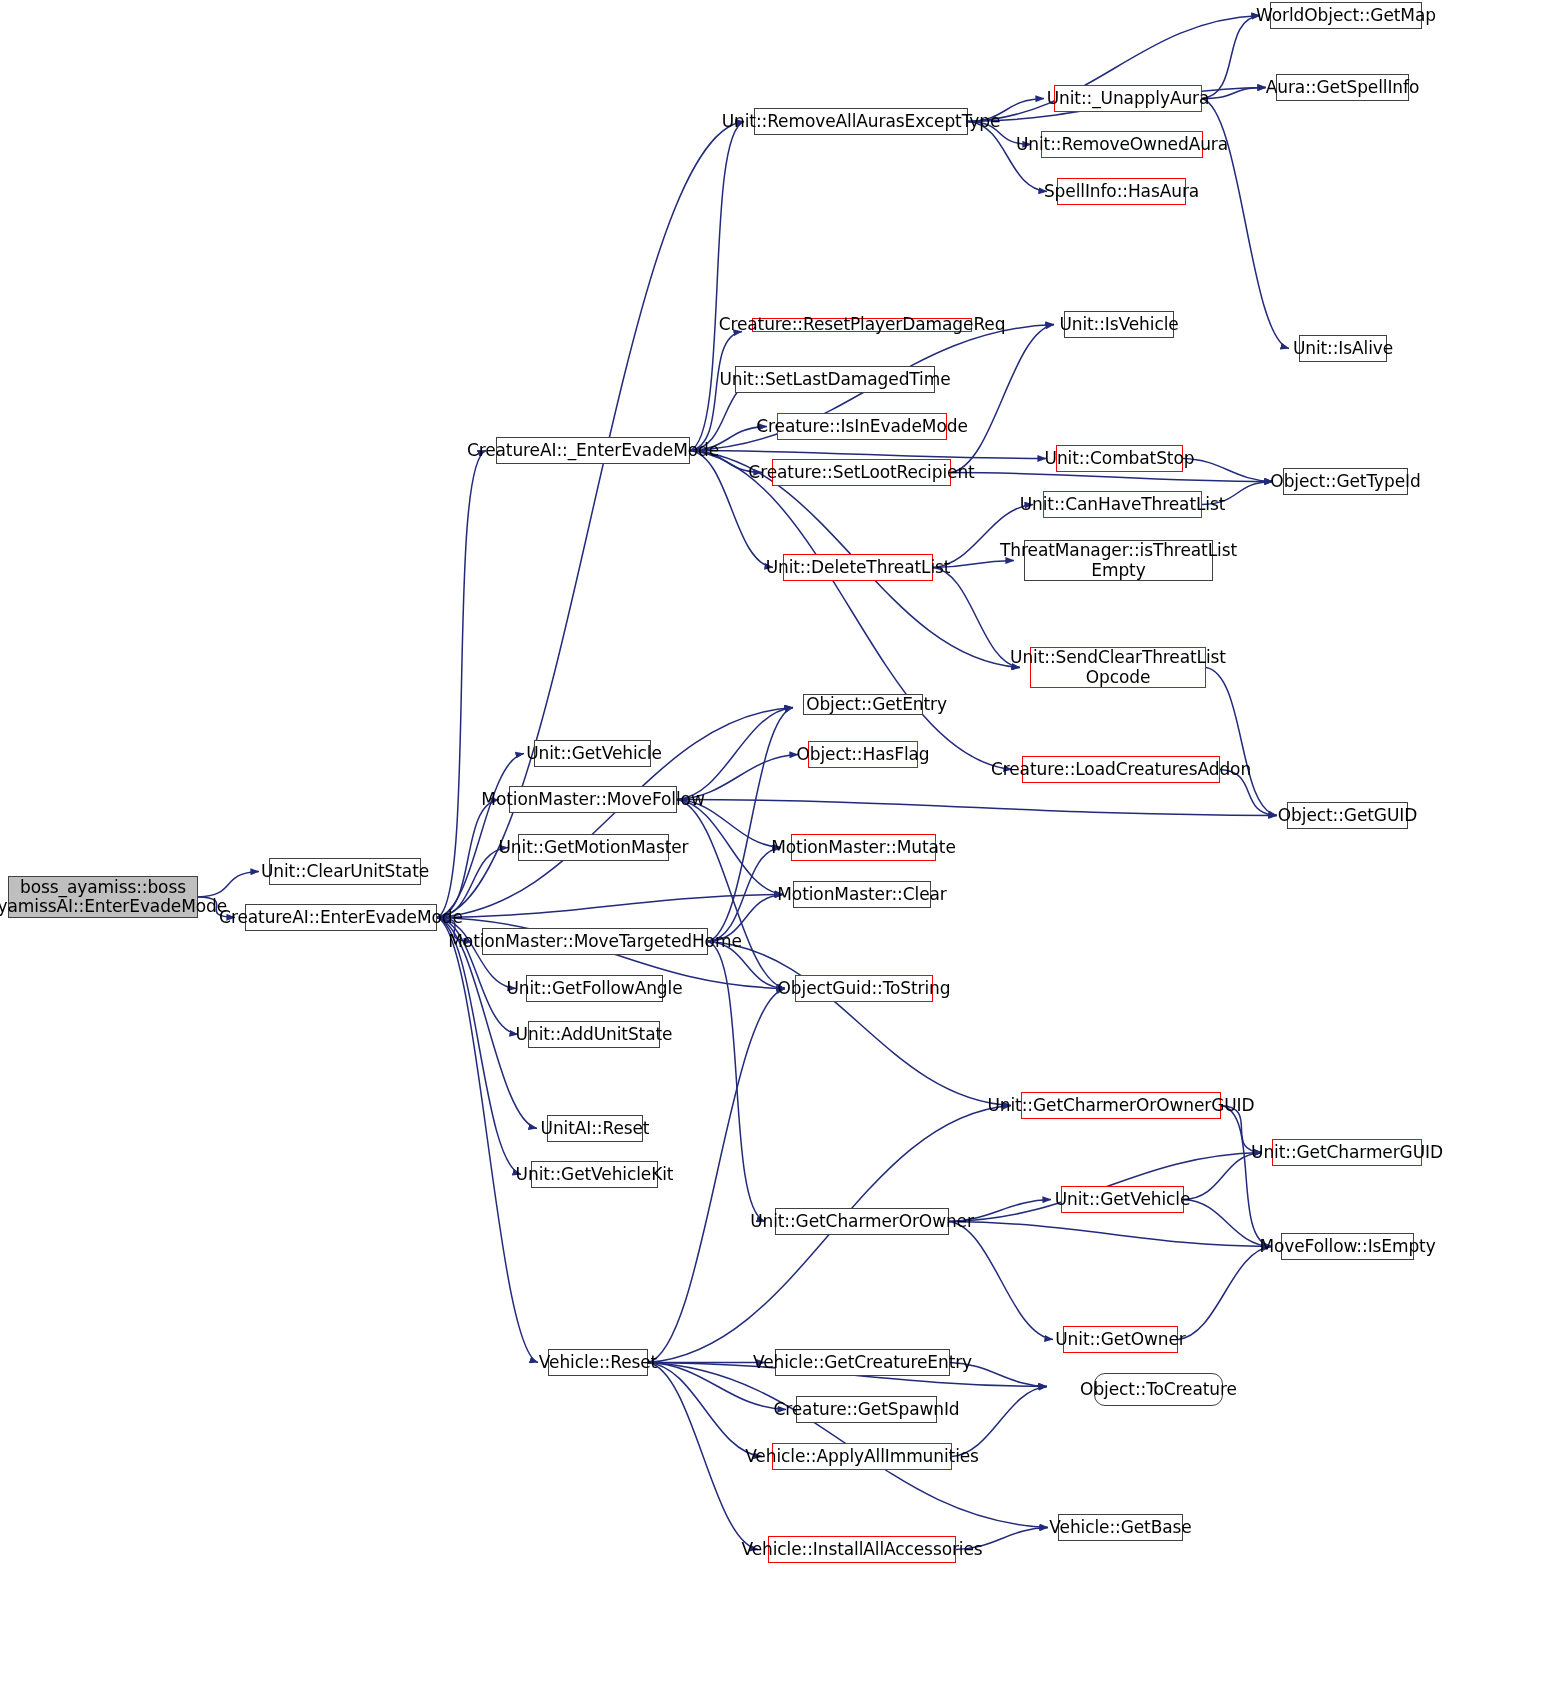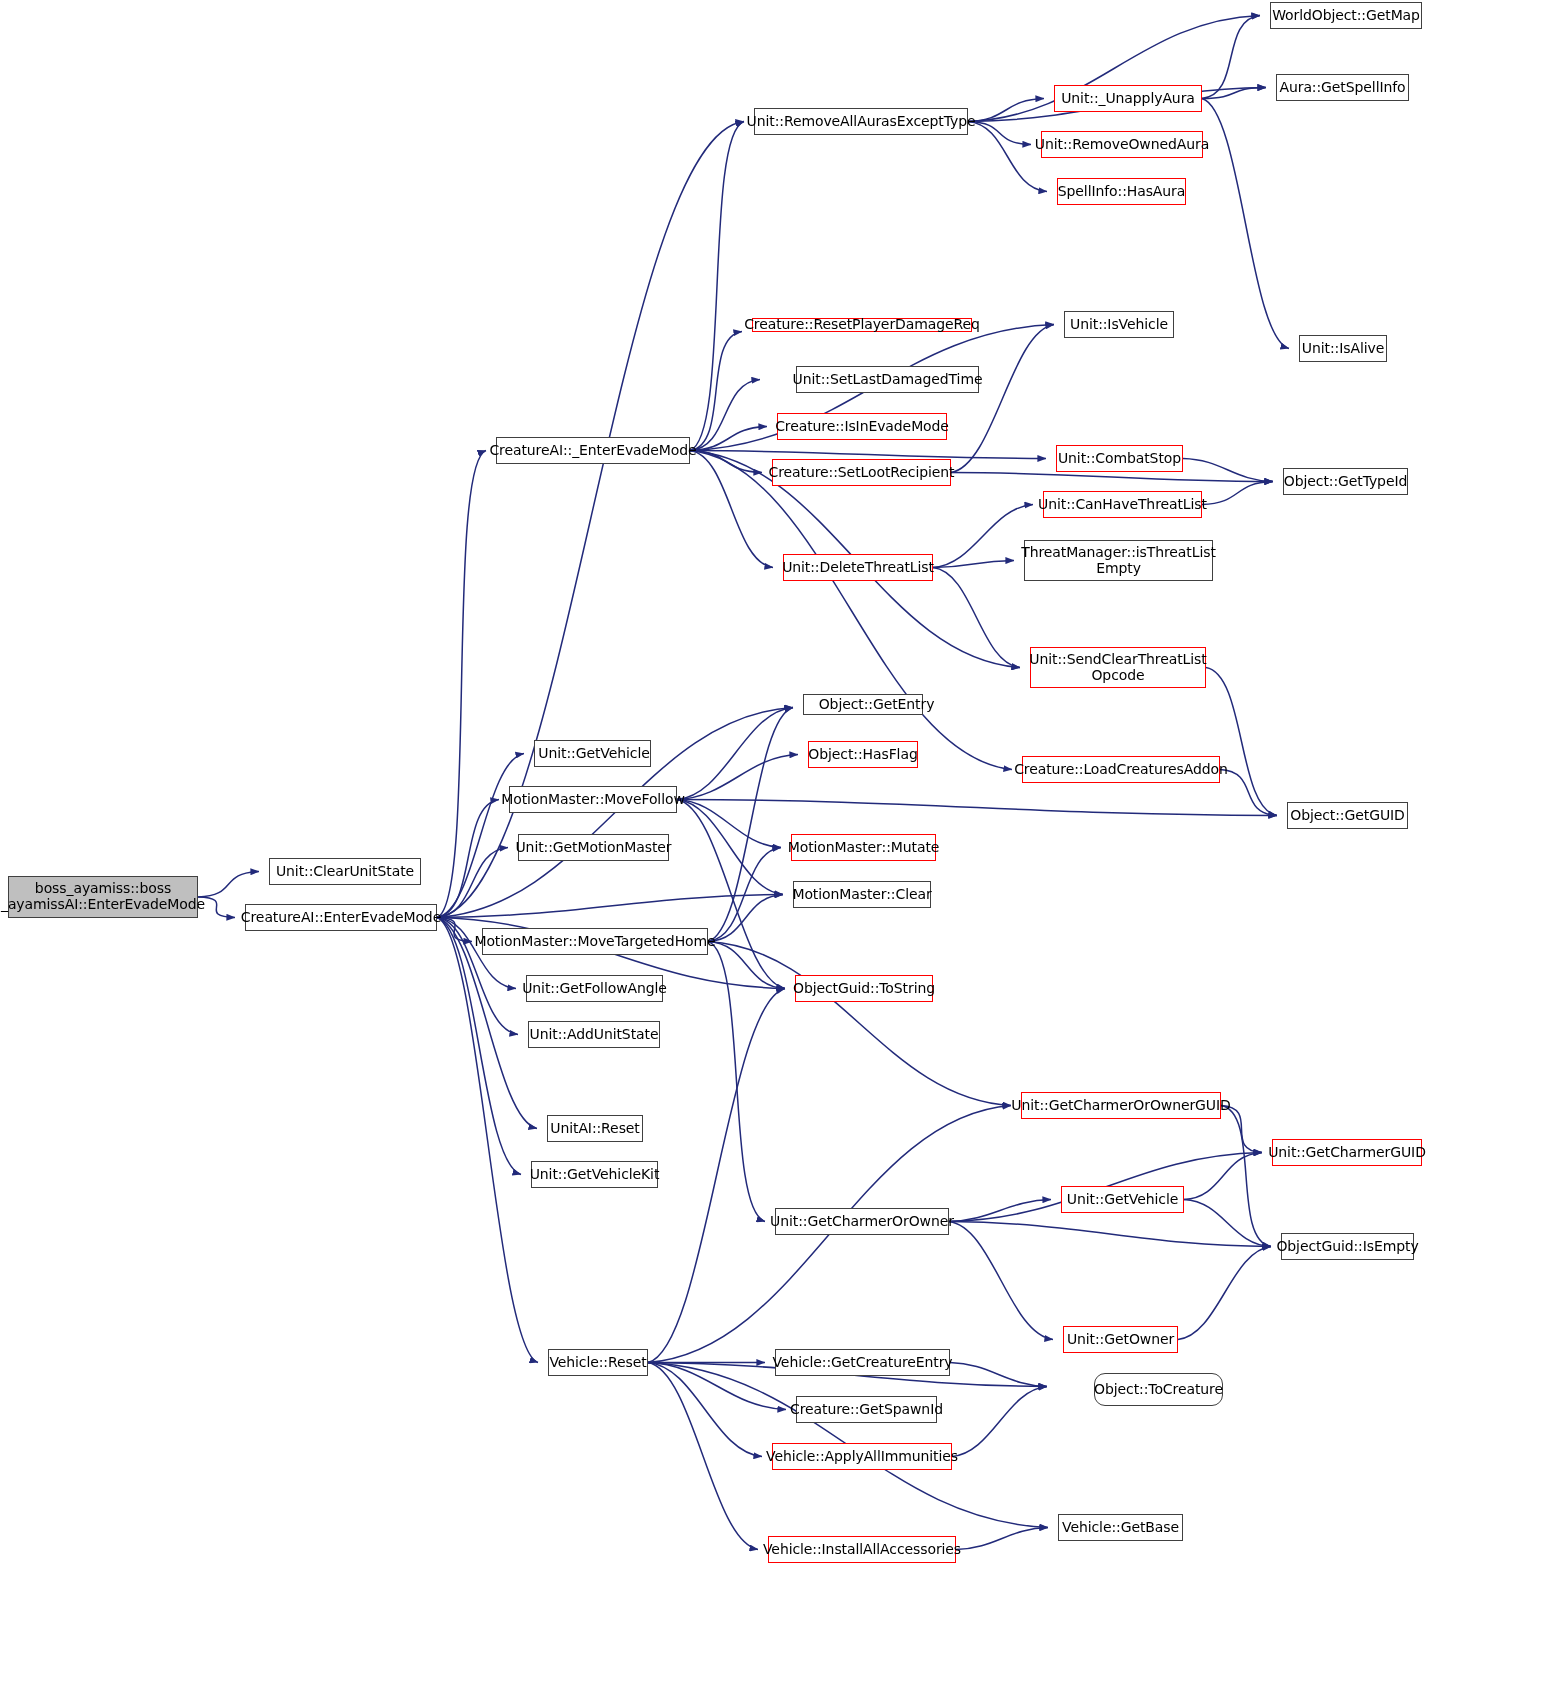--- a/index.html
+++ b/index.html
@@ -3,21 +3,21 @@
 <meta charset="utf-8">
 <title>Call Graph</title>
 <style>
   html,body{margin:0;padding:0;background:#ffffff;}
   #canvas{position:relative;width:1543px;height:1696px;background:#ffffff;
           font-family:"DejaVu Sans","Liberation Sans",sans-serif;overflow:hidden;}
   svg#edges{position:absolute;left:0;top:0;width:1543px;height:1696px;pointer-events:none;}
   .node{position:absolute;box-sizing:border-box;background:#ffffff;
         display:flex;align-items:center;justify-content:center;
         text-align:center;line-height:1.12;color:#000000;
-        font-size:14px;letter-spacing:-0.1px;white-space:pre-line;
+        font-size:17px;letter-spacing:-0.1px;white-space:pre-line;
         padding:0 5px;}
   .node.b-black{border:1.6px solid #404040;}
   .node.b-red{border:1.7px solid #ff0000;}
   .node.root{background:#bfbfbf;border:1.6px solid #404040;}
 </style>
 </head>
 <body>
 
 <div id="canvas">
   <svg id="edges" xmlns="http://www.w3.org/2000/svg">
@@ -113,21 +113,21 @@
       <div class="node b-black" style="left: 754px; top: 108px; width: 214px; height: 27px;">Unit::RemoveAllAurasExceptType</div>
       <div class="node b-red" style="left: 1054px; top: 85px; width: 148px; height: 27px;">Unit::_UnapplyAura</div>
       <div class="node b-red" style="left: 1041px; top: 131px; width: 162px; height: 27px;">Unit::RemoveOwnedAura</div>
       <div class="node b-red" style="left: 1057px; top: 178px; width: 129px; height: 27px;">SpellInfo::HasAura</div>
       <div class="node b-black" style="left: 1270px; top: 2px; width: 152px; height: 27px;">WorldObject::GetMap</div>
       <div class="node b-black" style="left: 1276px; top: 74px; width: 133px; height: 27px;">Aura::GetSpellInfo</div>
       <div class="node b-black" style="left: 1299px; top: 335px; width: 88px; height: 27px;">Unit::IsAlive</div>
       <div class="node b-black" style="left: 1064px; top: 311px; width: 110px; height: 27px;">Unit::IsVehicle</div>
       <div class="node b-black" style="left: 1283px; top: 468px; width: 125px; height: 27px;">Object::GetTypeId</div>
       <div class="node b-red" style="left: 752px; top: 318px; width: 220px; height: 14px;">Creature::ResetPlayerDamageReq</div>
-      <div class="node b-black" style="left: 796px; top: 366px; width: 183px; height: 27px;">Unit::SetLastDamagedTime</div>
+      <div class="node b-black" style="left: 735px; top: 366px; width: 200px; height: 27px;">Unit::SetLastDamagedTime</div>
       <div class="node b-red" style="left: 777px; top: 413px; width: 170px; height: 27px;">Creature::IsInEvadeMode</div>
       <div class="node b-red" style="left: 772px; top: 459px; width: 179px; height: 27px;">Creature::SetLootRecipient</div>
       <div class="node b-red" style="left: 1056px; top: 445px; width: 127px; height: 27px;">Unit::CombatStop</div>
       <div class="node b-red" style="left: 1043px; top: 491px; width: 159px; height: 27px;">Unit::CanHaveThreatList</div>
       <div class="node b-red" style="left: 783px; top: 554px; width: 150px; height: 27px;">Unit::DeleteThreatList</div>
       <div class="node b-black" style="left: 1024px; top: 540px; width: 189px; height: 41px;">ThreatManager::isThreatList
 Empty</div>
       <div class="node b-red" style="left: 1030px; top: 647px; width: 176px; height: 41px;">Unit::SendClearThreatList
 Opcode</div>
       <div class="node b-black" style="left: 803px; top: 694px; width: 120px; height: 21px; padding-left: 32px;">Object::GetEntry</div>
@@ -142,21 +142,21 @@
       <div class="node b-black" style="left: 482px; top: 928px; width: 226px; height: 27px;">MotionMaster::MoveTargetedHome</div>
       <div class="node b-black" style="left: 526px; top: 975px; width: 137px; height: 27px;">Unit::GetFollowAngle</div>
       <div class="node b-black" style="left: 528px; top: 1021px; width: 132px; height: 27px;">Unit::AddUnitState</div>
       <div class="node b-red" style="left: 795px; top: 975px; width: 138px; height: 27px;">ObjectGuid::ToString</div>
       <div class="node b-black" style="left: 547px; top: 1115px; width: 96px; height: 27px;">UnitAI::Reset</div>
       <div class="node b-black" style="left: 531px; top: 1161px; width: 127px; height: 27px;">Unit::GetVehicleKit</div>
       <div class="node b-red" style="left: 1021px; top: 1092px; width: 200px; height: 27px;">Unit::GetCharmerOrOwnerGUID</div>
       <div class="node b-red" style="left: 1272px; top: 1139px; width: 150px; height: 27px;">Unit::GetCharmerGUID</div>
       <div class="node b-red" style="left: 1061px; top: 1186px; width: 123px; height: 27px;">Unit::GetVehicle</div>
       <div class="node b-black" style="left: 775px; top: 1208px; width: 174px; height: 27px;">Unit::GetCharmerOrOwner</div>
-      <div class="node b-black" style="left: 1281px; top: 1233px; width: 133px; height: 27px;">ObjectGuid::IsEmpty</div>
+      <div class="node b-black" style="left: 1281px; top: 1233px; width: 133px; height: 27px;">MoveFollow::IsEmpty</div>
       <div class="node b-red" style="left: 1063px; top: 1326px; width: 115px; height: 27px;">Unit::GetOwner</div>
       <div class="node b-black" style="left: 1094px; top: 1373px; width: 129px; height: 33px; border-radius: 11px;">Object::ToCreature</div>
       <div class="node b-black" style="left: 548px; top: 1349px; width: 100px; height: 27px;">Vehicle::Reset</div>
       <div class="node b-black" style="left: 775px; top: 1349px; width: 175px; height: 27px;">Vehicle::GetCreatureEntry</div>
       <div class="node b-black" style="left: 796px; top: 1396px; width: 141px; height: 27px;">Creature::GetSpawnId</div>
       <div class="node b-red" style="left: 772px; top: 1443px; width: 180px; height: 27px;">Vehicle::ApplyAllImmunities</div>
       <div class="node b-red" style="left: 768px; top: 1536px; width: 188px; height: 27px;">Vehicle::InstallAllAccessories</div>
       <div class="node b-black" style="left: 1058px; top: 1514px; width: 125px; height: 27px;">Vehicle::GetBase</div>
     </div>
 </div>

